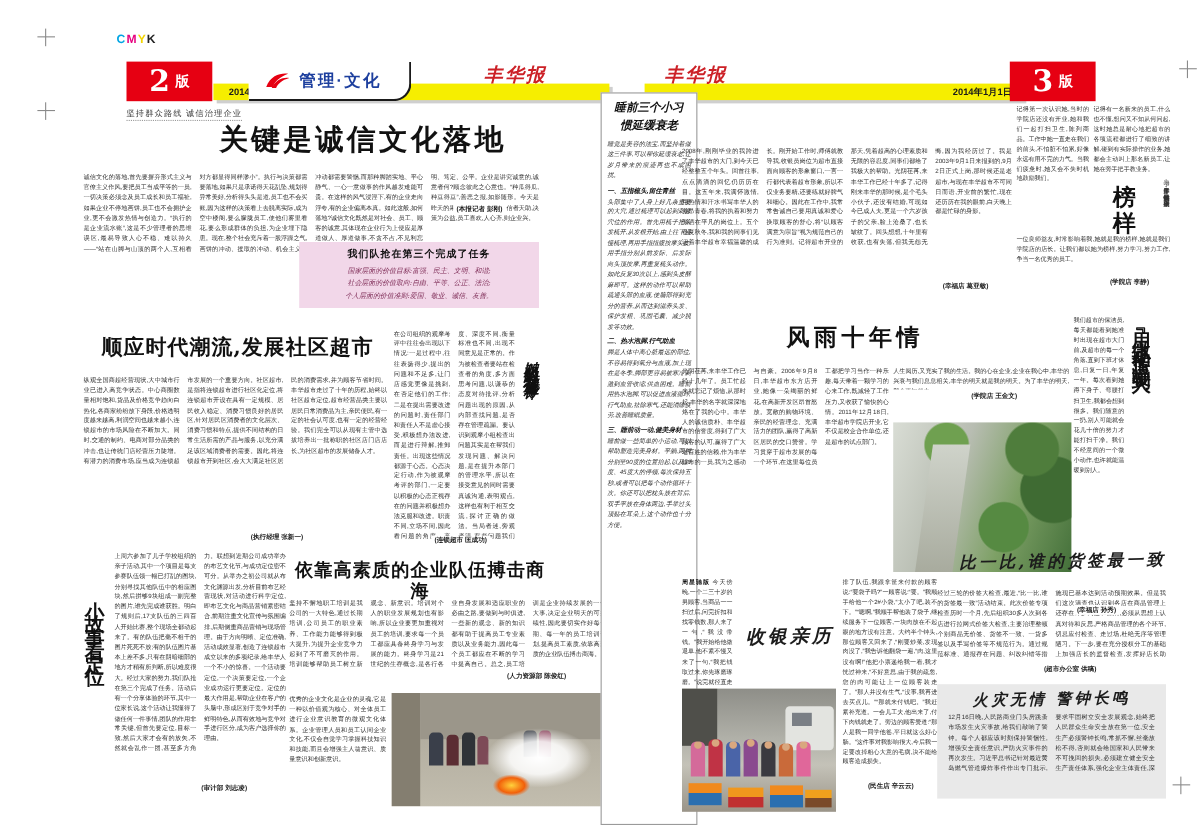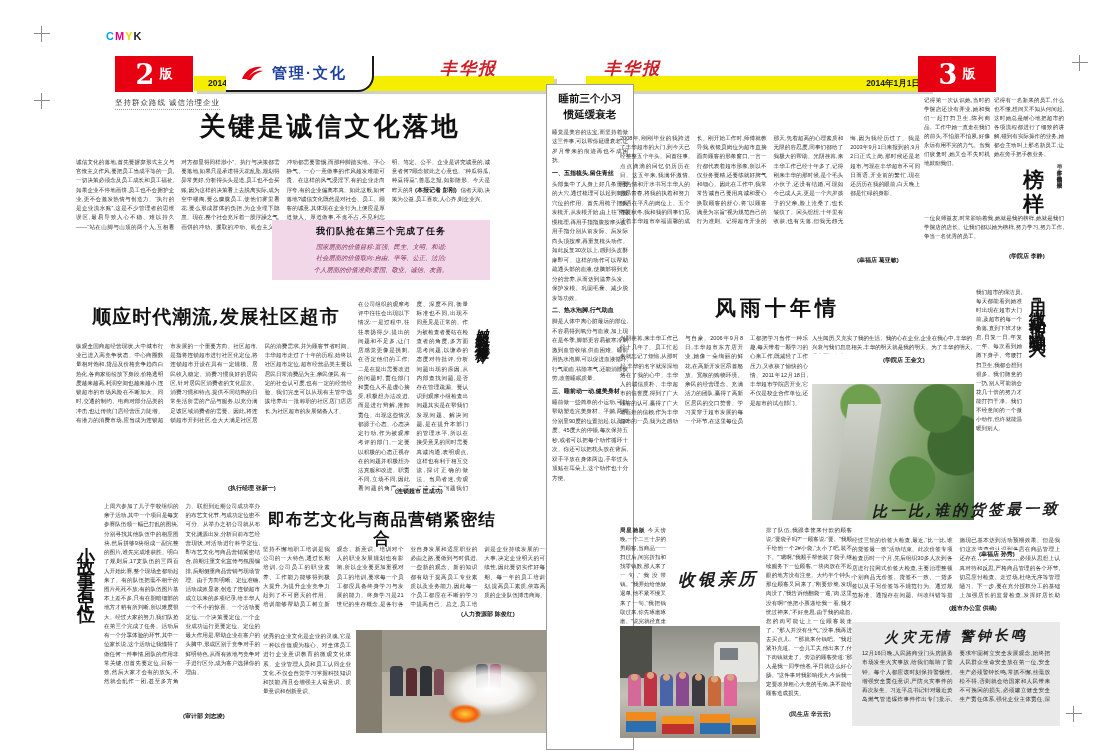--- a/index.html
+++ b/index.html
@@ -123,58 +123,58 @@
   <div class="sig" style="left:205px;top:484px;">(执行经理  张新一)</div>
 
   <div class="body-text cols2" style="left:338px;top:300px;width:110px;height:194px;">在公司组织的观摩考评中往往会出现以下情况:一是过程中,往往表扬得少,提出的问题和不足多,让门店感觉更像是挑刺,在否定他们的工作;二是在提出需要改进的问题时,责任部门和责任人不是虚心接受,积极想办法改进,而是进行辩解,推卸责任。出现这些情况都源于心态。心态决定行动,作为被观摩考评的部门,一定要以积极的心态正视存在的问题并积极想办法克服和改进。职责不同,立场不同,因此看问题的角度、高度、深度不同,衡量标准也不同,出现不同意见是正常的。作为被检查者要站在检查者的角度,多方面思考问题,以谦恭的态度对待批评,分析问题出现的原因,从内部查找问题,是否存在管理疏漏。要认识到观摩小组检查出问题其实是在帮我们发现问题、解决问题,是在提升本部门的管理水平,所以在接受意见的同时需要真诚沟通,表明观点,这样也有利于相互交流,探讨正确的做法。当局者迷,旁观者清,有些问题我们也许自己发现不了,观摩考评小组指出的不足是对我们的帮助和促进。以积极的心态对待问题,工作中才能始终充满激情,充满阳光。</div>
   <div class="vtitle brush" style="left:452px;top:318px;height:182px;font-size:13px;letter-spacing:2px;">以积极的心态对待观摩考评</div>
   <div class="sig" style="left:372px;top:487px;">(连锁超市  匡成功)</div>
 
   <div class="vtitle" style="left:54px;top:532px;height:200px;font-size:18px;letter-spacing:12px;">小故事看定位</div>
   <div class="body-text cols2" style="left:84px;top:502px;width:156px;height:230px;">上周六参加了儿子学校组织的亲子活动,其中一个项目是每支参赛队伍领一幅已打乱的图块,分别寻找其他队伍中的相应图块,然后拼够9块组成一副完整的图片,谁先完成谁获胜。明白了规则后,17支队伍的三四百人开始比赛,整个现场全都动起来了。有的队伍把毫不相干的图片死死不放;有的队伍图片基本上差不多,只有在阴暗细部的地方才稍有所判断,所以难度很大。经过大家的努力,我们队抢在第三个完成了任务。活动后有一个分享体验的环节,其中一位家长说,这个活动让我懂得了做任何一件事情,团队的作用非常关键,但首先要定位,目标一致,然后大家才会有的放矢,不然就会乱作一团,甚至多方角力。联想到近期公司成功举办的布艺文化节,与成功定位密不可分。从举办之初公司就从布文化渊源出发,分析目前布艺经营现状,对活动进行科学定位,即布艺文化与商品营销紧密结合,前期注重文化宣传与氛围编排,后期侧重商品营销与现场管理。由于方向明晰、定位准确,活动成效显著,创造了连锁超市成立以来的多项纪录,给丰华人一个不小的惊喜。一个活动要定位,一个决策要定位,一个企业成功运行更要定位。定位的最大作用是,帮助企业在客户的头脑中,形成区别于竞争对手的鲜明特色,从而有效地与竞争对手进行区分,成为客户选择你的理由。</div>
   <div class="sig" style="left:160px;top:712px;">(审计部  刘志凌)</div>
 
-  <div class="headline" style="left:243px;top:510px;width:238px;font-size:16.5px;letter-spacing:1px;">即布艺文化与商品营销紧密结合</div>
+  <div class="headline" style="left:243px;top:510px;width:238px;font-size:16.5px;letter-spacing:1px;">依靠高素质的企业队伍搏击商海</div>
   <div class="body-text cols4" style="left:243px;top:545px;width:288px;height:82px;">坚持不懈地职工培训是我公司的一大特色,通过长期培训,公司员工的职业素养、工作能力能够得到极大提升,为提升企业竞争力起到了不可磨灭的作用。培训能够帮助员工树立新观念、新意识。培训对个人的职业发展规划也有影响,所以企业要更加重视对员工的培训,要求每一个员工都应具备终身学习与发展的能力。终身学习是21世纪的生存概念,是各行各业自身发展和适应职业的必由之路,要做到与时俱进,一些新的观念、新的知识都有助于提高员工专业素质以及业务能力,因此每一个员工都应在不断的学习中提高自己。总之,员工培训是企业持续发展的一件大事,决定企业明天的可持续性,因此要切实作好每一期、每一年的员工培训计划,提高员工素质,依靠高素质的企业队伍搏击商海。</div>
   <div class="sig" style="left:438px;top:610px;">(人力资源部  陈俊红)</div>
   <div class="body-text" style="left:243px;top:632px;width:88px;height:102px;">优秀的企业文化是企业的灵魂,它是一种以价值观为核心、对全体员工进行企业意识教育的微观文化体系。企业管理人员和员工认同企业文化,不仅会自觉学习掌握科技知识和技能,而且会增强主人翁意识、质量意识和创新意识。</div>
 
   <div class="photo" style="left:336px;top:630px;width:194px;height:103px;background:linear-gradient(180deg,#a8a396 0%,#b7b2a4 55%,#c2bdae 100%);">
     <div class="p-abs" style="left:0;top:0;width:26px;height:103px;background:#847e70;"></div>
     <div class="p-abs" style="left:26px;top:0;width:168px;height:42px;background:#9b968a;"></div>
     <div class="p-abs" style="left:34px;top:36px;width:13px;height:30px;background:#3a3f4a;border-radius:4px 4px 0 0;"></div>
     <div class="p-abs" style="left:50px;top:38px;width:11px;height:28px;background:#5b2d33;border-radius:4px 4px 0 0;"></div>
     <div class="p-abs" style="left:64px;top:36px;width:12px;height:30px;background:#2f3338;border-radius:4px 4px 0 0;"></div>
     <div class="p-abs" style="left:78px;top:39px;width:10px;height:26px;background:#7d4a57;border-radius:4px 4px 0 0;"></div>
     <div class="p-abs" style="left:120px;top:34px;width:12px;height:24px;background:#44484f;border-radius:4px 4px 0 0;"></div>
     <div class="p-abs" style="left:134px;top:34px;width:11px;height:24px;background:#8f4a62;border-radius:4px 4px 0 0;"></div>
     <div class="p-abs" style="left:86px;top:32px;width:96px;height:54px;background:radial-gradient(closest-side,#ffffff 0%,rgba(255,255,255,0.85) 55%,rgba(255,255,255,0) 100%);"></div>
     <div class="p-abs" style="left:92px;top:74px;width:34px;height:20px;background:radial-gradient(closest-side,#ffd23c 0%,#f2600a 70%,rgba(242,96,10,0) 100%);"></div>
   </div>
 
-  <div class="gutterbox" style="left:526px;top:84px;width:76px;height:652px;">
+  <div class="gutterbox" style="left:526px;top:84px;width:76px;height:652px;font-style:italic;">
     <div class="gutter-title">
       <div>睡前三个小习</div>
       <div>惯延缓衰老</div>
     </div>
     <p class="gutter-p">睡觉是美容的法宝,而坚持着做这三件事,可以帮你延缓衰老,让岁月带来的痕迹再也不成困扰。</p>
     <div class="gutter-h">一、五指梳头,留住青丝</div>
     <p class="gutter-p">头部集中了人身上好几条重要的大穴,通过梳理可以起到刺激穴位的作用。首先用梳子把头发梳开,从发根开始,由上往下慢慢梳理,再用手指指腹按摩头皮,用手指分别从前发际、后发际向头顶按摩,再重复梳头动作。如此反复30次以上,感到头皮酥麻即可。这样的动作可以帮助疏通头部的血液,使脑部得到充分的营养,从而达到滋养头发、保护发根、巩固毛囊、减少脱发等功效。</p>
     <div class="gutter-h">二、热水泡脚,行气助血</div>
     <p class="gutter-p">脚是人体中离心脏最远的部位,不容易得到氧分与血液,加上现在是冬季,脚部更容易被寒冷刺激到血管收缩,供血困难。睡前用热水泡脚,可以促进血液循环,行气助血,祛除寒气,还能消除疲劳,改善睡眠质量。</p>
     <div class="gutter-h">三、睡前动一动,健美身材</div>
     <p class="gutter-p">睡前做一些简单的小运动,可以帮助塑造完美身材。平躺,两脚分别呈90度的位置抬起,以及30度、45度大的停顿,每次保持五秒,或者可以把每个动作循环十次。你还可以把枕头放在背后,双手平放在身体两边,手举过头顶贴在耳朵上,这个动作也十分方便。</p>
   </div>
 
   <div class="body-text cols4" style="left:600px;top:134px;width:300px;height:158px;">2008年,刚刚毕业的我跨进了丰华超市的大门,到今天已经整整五个年头。回首往事,点点滴滴的回忆仍历历在目。这五年来,我满怀激情,用热情和汗水书写丰华人的激昂青春,将我的执着和努力倾洒在平凡的岗位上。五个春夏秋冬,我和我的同事们见证着丰华超市幸福温馨的成长。刚开始工作时,师傅就教导我,收银员岗位为超市直接面向顾客的形象窗口,一言一行都代表着超市形象,所以不仅业务要精,还要练就好脾气和细心。因此在工作中,我常常告诫自己要用真诚和爱心换取顾客的舒心,将“以顾客满意为宗旨”视为规范自己的行为准则。记得超市开业的那天,凭着超高的心理素质和无限的容忍度,同事们都给了我极大的帮助。光阴荏苒,来丰华工作已经十年多了,记得刚来丰华的那时候,是个毛头小伙子,还没有结婚,可现如今已成人夫,更是一个六岁孩子的父亲,脸上沧桑了,也长皱纹了。回头想想,十年里有收获,也有失落,但我无怨无悔,因为我经历过了。我是2003年9月1日来报到的,9月2日正式上岗,那时候还是老超市,与现在丰华超市不可同日而语,开业前的繁忙,现在还历历在我的眼前,白天晚上都是忙碌的身影。</div>
   <div class="sig" style="left:834px;top:256px;">(幸福店  葛亚敏)</div>
 
   <div class="minicol" style="left:904px;top:96px;width:66px;height:150px;">记得第一次认识她,当时的学院店还没有开业,她和我们一起打扫卫生,陈列商品。工作中她一直走在我们的前头,不怕脏不怕累,好像永远有用不完的力气。当我们疲惫时,她又会不失时机地鼓励我们。</div>
   <div class="minicol" style="left:974px;top:96px;width:70px;height:66px;">记得有一名新来的员工,什么也不懂,想问又不知从何问起,这时她总是耐心地把超市的各项流程都进行了细致的讲解,碰到有实际操作的业务,她都会主动叫上那名新员工,让她在旁手把手教业务。</div>
-  <div class="headline" style="left:980px;top:168px;width:48px;font-size:21px;letter-spacing:4px;text-align:right;">榜样</div>
+  <div class="headline" style="left:980px;top:168px;width:48px;font-size:21px;letter-spacing:4px;">榜样</div>
   <div class="vside" style="left:1030px;top:160px;height:58px;width:14px;">学习,工作了好多年,这年已没有热情的我,很庆幸碰到了</div>
   <div class="minicol" style="left:904px;top:214px;width:140px;height:36px;">一位良师益友,时常影响着我,她就是我的榜样,她就是我们学院店的店长。让我们都以她为榜样,努力学习,努力工作,争当一名优秀的员工。</div>
   <div class="sig" style="left:986px;top:252px;">(学院店  李静)</div>
 
   <div class="headline" style="left:660px;top:296px;width:195px;font-size:21px;letter-spacing:4px;">风雨十年情</div>
   <div class="body-text cols3" style="left:600px;top:334px;width:188px;height:186px;">光阴荏苒,来丰华工作已经十几年了。员工忙起来就忘记了烦恼,从那时起,丰华的名字就深深地烙在了我的心中。丰华人的诚信质朴、丰华超市的信誉度,得到了广大顾客的认可,赢得了广大老百姓的信赖,作为丰华超市的一员,我为之感动与自豪。2006年9月8日,丰华超市东方店开业,她像一朵绚丽的鲜花,在高新开发区昂首怒放。宽敞的购物环境、亲民的经营理念、充满活力的团队,赢得了高新区居民的交口赞誉。学习贯穿于超市发展的每一个环节,在这里每位员工都把学习当作一种乐趣,每天带着一颗学习的心来工作,既减轻了工作压力,又收获了愉快的心情。2011年12月18日,丰华超市学院店开业,它不仅是校企合作单位,还是超市的试点部门。</div>
   <div class="minicol" style="left:792px;top:334px;width:160px;height:20px;">人生阅历,又充实了我的生活。我的心在企业,企业在我心中,丰华的兴衰与我们息息相关,丰华的明天就是我的明天。为了丰华的明天,我会更加努力。</div>
   <div class="sig" style="left:860px;top:356px;">(学院店  王金文)</div>
 
   <div class="photo" style="left:792px;top:384px;width:162px;height:136px;background:

